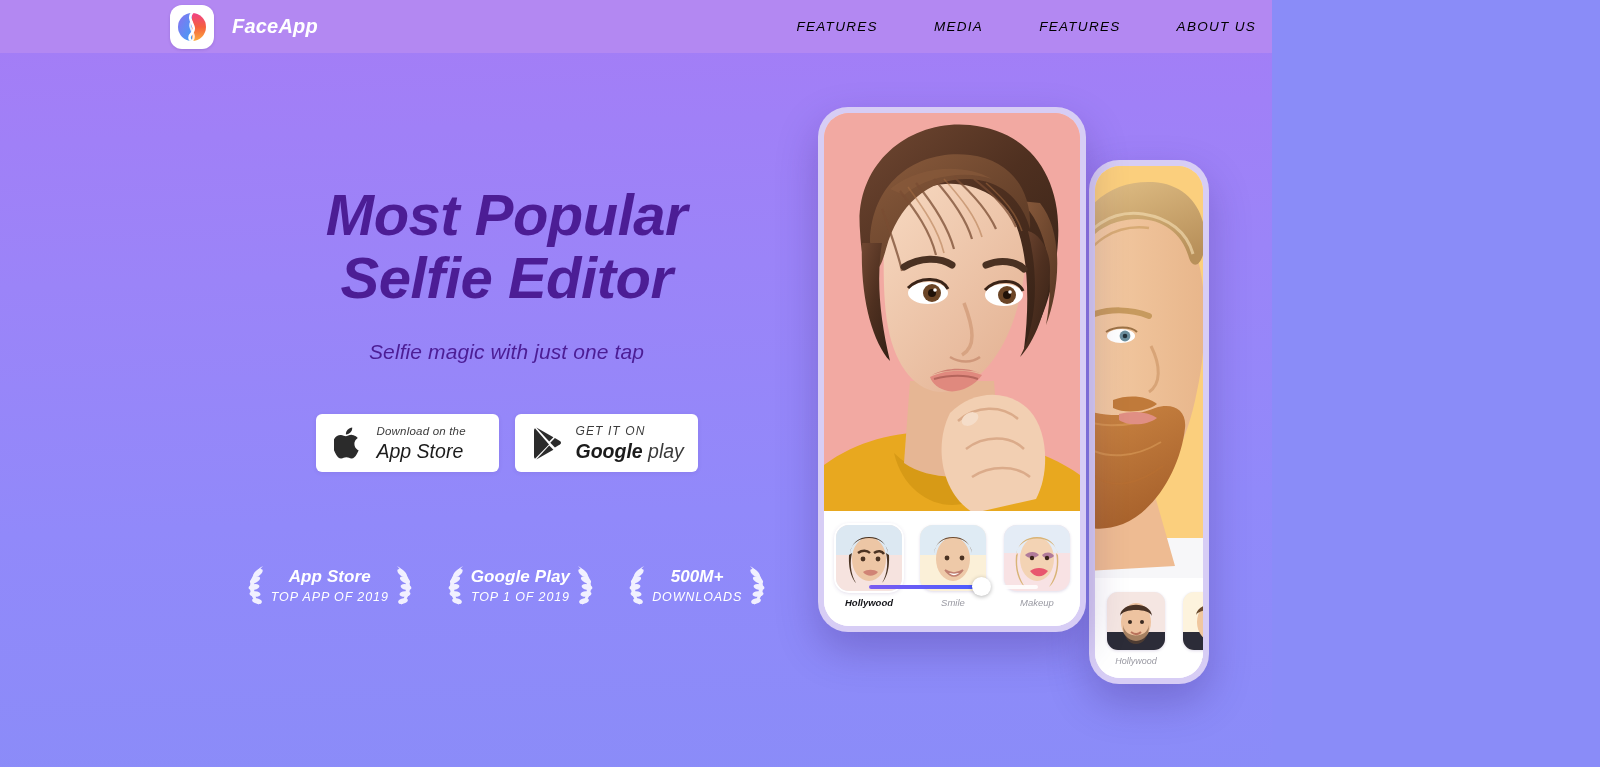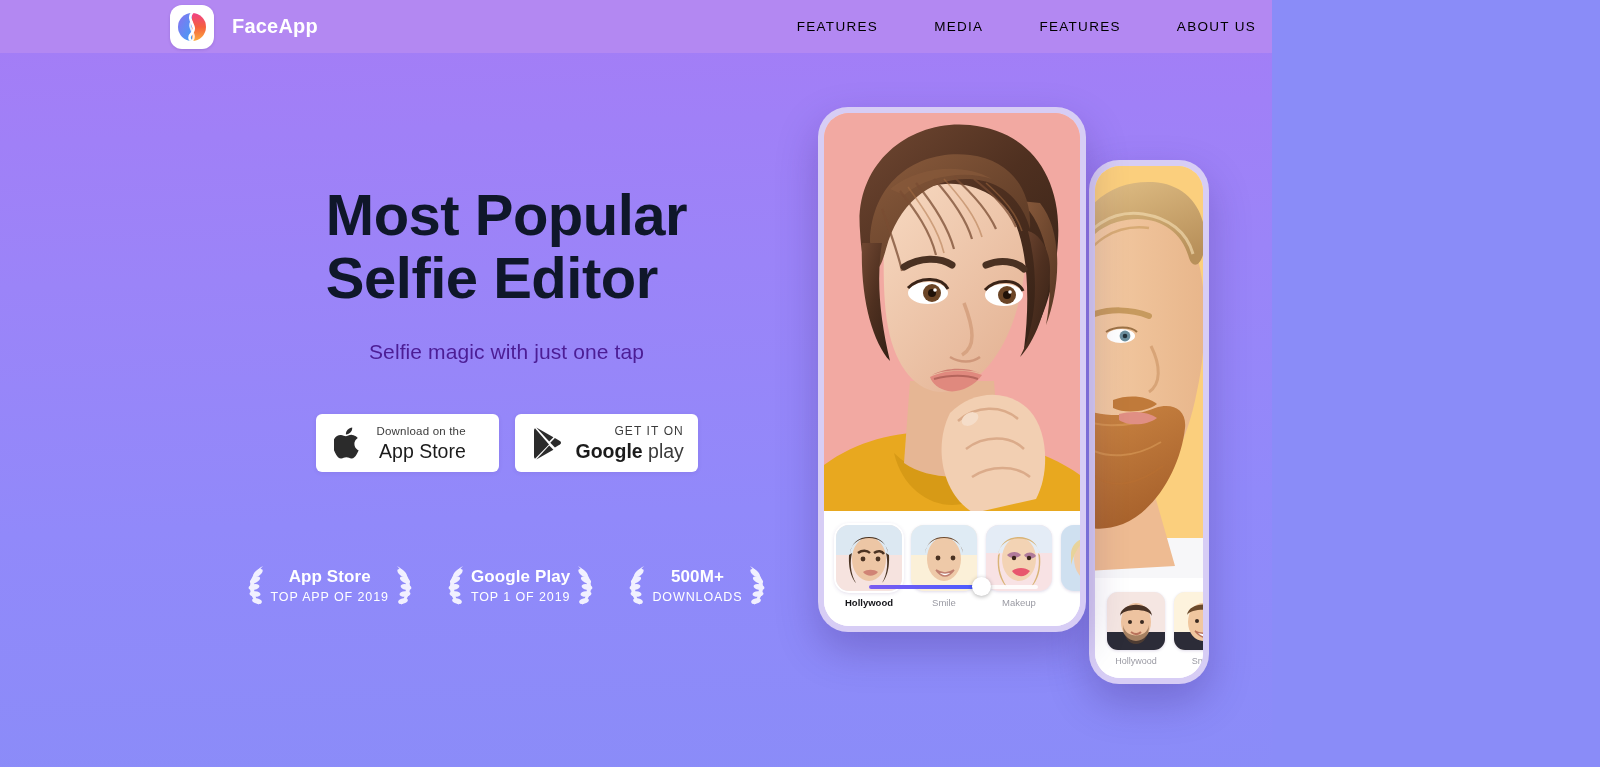--- a/index.html
+++ b/index.html
@@ -1,21 +1,21 @@
 <!DOCTYPE html>
 <html><head>
 <meta charset="utf-8">
 <style>
   * { margin:0; padding:0; box-sizing:border-box; }
   html,body { width:1600px; height:767px; overflow:hidden; }
   body {
     font-family: "Liberation Sans", sans-serif;
     background:#8a8cf8;
   }
-  .page { position:relative; width:1272px; height:767px; overflow:hidden; }
+  .page { position:relative; width:1272px; height:767px; overflow:hidden;font-style:italic; }
 
   
   .hero-bg {
     position:absolute; left:0; top:0; width:1600px; height:767px;
     background:linear-gradient(178deg,#a57cf6 0%,#9b84f8 35%,#9189fa 65%,#8a8cf8 100%);
   }
 
   
   .header {
     position:absolute; left:0; top:0; width:1600px; height:53px;
@@ -40,39 +40,39 @@
     padding:0 28px; text-decoration:none; white-space:nowrap;
   }
 
   
   .copy {
     position:absolute; left:0; top:185px; width:1013px;
     display:flex; flex-direction:column; align-items:center;
     z-index:10;
   }
   .headline {
-    color:#0f172a; font-weight:bold; font-size:58px; line-height:1.02;
-    text-align:left; letter-spacing:-.5px;
+    color:#4c1d95; font-weight:bold; font-size:58px; line-height:1.02;
+    text-align:center; letter-spacing:-.5px;
   }
   .headline .l2 { display:block; margin-top:4px; }
   .subhead {
     margin-top:33px; color:#4c1d95; font-size:21px; font-weight:400;
     letter-spacing:.1px;
   }
 
   
   .stores { margin-top:50px; display:flex; gap:16px; }
   .store-btn {
     background:#ffffff; border-radius:6px; height:58px; width:183px;
     display:flex; align-items:center; padding-left:18px;
     box-shadow:0 1px 4px rgba(60,30,120,.10);
     cursor:pointer;
   }
   .store-ico { flex:0 0 auto; margin-right:13px; display:flex; align-items:center; }
-  .store-txt { display:flex; flex-direction:column; justify-content:center;align-items:flex-end; }
+  .store-txt { display:flex; flex-direction:column; justify-content:center; }
   .store-small { font-size:11.5px; color:#3b3b3b; letter-spacing:.2px; line-height:1.3; }
   .store-small.caps { letter-spacing:1.1px; font-size:12px; }
   .store-big { font-size:19.5px; color:#1b1b1b; font-weight:500; line-height:1.15; margin-top:1px; }
   .gp-big { font-size:19.5px; line-height:1.15; margin-top:1px; color:#1b1b1b; }
   .gp-big b { font-weight:bold; }
   .gp-big span { font-weight:400; color:#3b3b3b; }
 
   
   .awards {
     margin-top:92px; display:flex; align-items:center; gap:30px;
@@ -130,21 +130,21 @@
     background:#ffffff; box-shadow:0 1px 4px rgba(0,0,0,.3);
   }
 
   
   .tray {
     position:absolute; left:0; right:0; bottom:0;
     background:#ffffff; padding:14px 0 10px 12px;
   }
   .tray-girl { height:115px; }
   .tray-man  { height:100px; }
-  .tray-row { display:flex; gap:9px; }
+  .tray-row { display:flex; gap:18px; }
   .thumb-cell { width:66px; flex:0 0 auto; text-align:center; }
   .thumb {
     width:66px; height:66px; border-radius:13px; overflow:hidden;
     position:relative; background:#e8edf5;
     box-shadow:0 1px 3px rgba(60,30,120,.16);
   }
   .thumb.sel { box-shadow:0 0 0 2px #fff, 0 1px 5px rgba(60,30,120,.3); }
   .thumb-label { font-size:9.5px; color:#9a9aa3; margin-top:6px; white-space:nowrap; }
   .thumb-label.sel { color:#15151a; font-weight:bold; }
 

